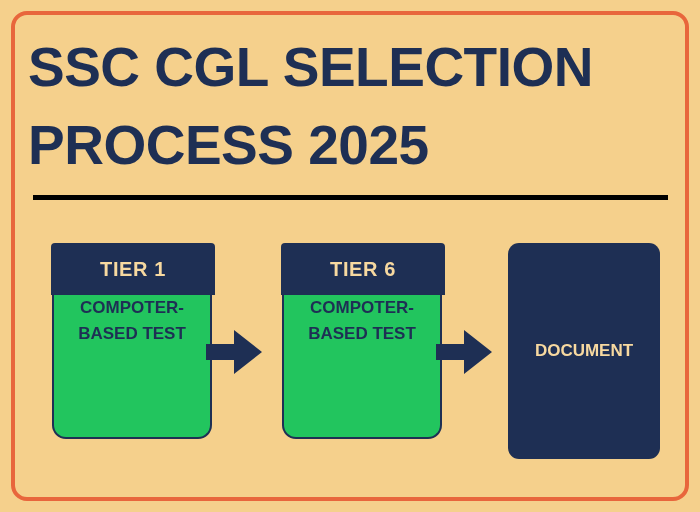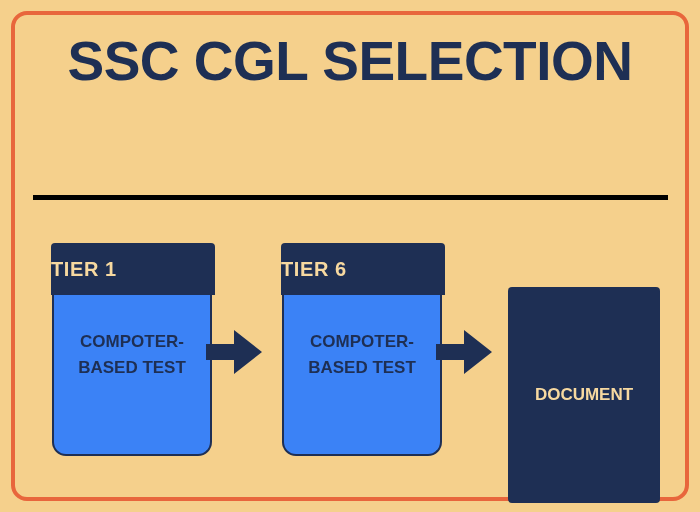--- a/index.html
+++ b/index.html
@@ -32,23 +32,22 @@
     box-sizing: border-box;
     border: 4px solid #e8663c;
     border-radius: 16px;
     pointer-events: none;
   }
 
   
   #title-block {
     position: absolute;
     left: 28px;
-    top: 22px;
+    top: 28px;
     width: 644px;
-    text-align: center;
   }
   .title-line {
     display: block;
     color: #1e2f54;
     font-family: "Liberation Sans", sans-serif;
     font-weight: bold;
     font-size: 55px;
     line-height: 78px;
     letter-spacing: -0.5px;
     white-space: nowrap;
@@ -86,69 +85,68 @@
   .tier-head {
     position: absolute;
     left: 0;
     top: 0;
     width: 164px;
     height: 52px;
     background: #1e2f54;
     border-radius: 4px 4px 0 0;
     display: flex;
     align-items: center;
+    justify-content: center;
     box-sizing: border-box;
   }
   .tier-head-label {
     color: #f7d9a0;
     font-family: "Liberation Sans", sans-serif;
     font-weight: bold;
     font-size: 20px;
     letter-spacing: 0.6px;
   }
 
   .tier-body {
     position: absolute;
     left: 1px;
     top: 52px;
     width: 160px;
-    height: 161px;
-    box-sizing: border-box;
-    background: #3b82f6;
+    height: 144px;
+    box-sizing: border-box;
+    background: #22c55e;
     border: 2px solid #1e2f54;
     border-top: none;
     border-radius: 0 0 14px 14px;
-    padding-top: 34px;
     text-align: center;
   }
   .tier-body-label {
     display: block;
     color: #1e2f54;
     font-family: "Liberation Sans", sans-serif;
     font-weight: bold;
     font-size: 17px;
     line-height: 26px;
     padding: 0 10px;
   }
 
   
   .solid-card {
     position: absolute;
     left: 508px;
     top: 0;
     width: 152px;
     height: 216px;
     background: #1e2f54;
-    border-radius: 4px;
+    border-radius: 11px;
     display: flex;
     align-items: center;
     justify-content: center;
     text-align: center;
     box-sizing: border-box;
-    margin-top: 44px;
   }
   .solid-card-label {
     display: block;
     color: #f7d9a0;
     font-family: "Liberation Sans", sans-serif;
     font-weight: bold;
     font-size: 17px;
     line-height: 26px;
     padding: 0 6px;
   }
@@ -166,20 +164,21 @@
 </style>
 </head>
 <body>
 
 <div id="poster">
 
   <div id="frame-border"></div>
 
   <div id="title-block">
     <span class="title-line">SSC CGL SELECTION</span>
+    <span class="title-line">PROCESS 2025</span>
   </div>
 
   <div id="divider"></div>
 
   <div id="flow-row">
 
     <div class="tier-card card-1">
       <div class="tier-head">
         <span class="tier-head-label">TIER 1</span>
       </div>

